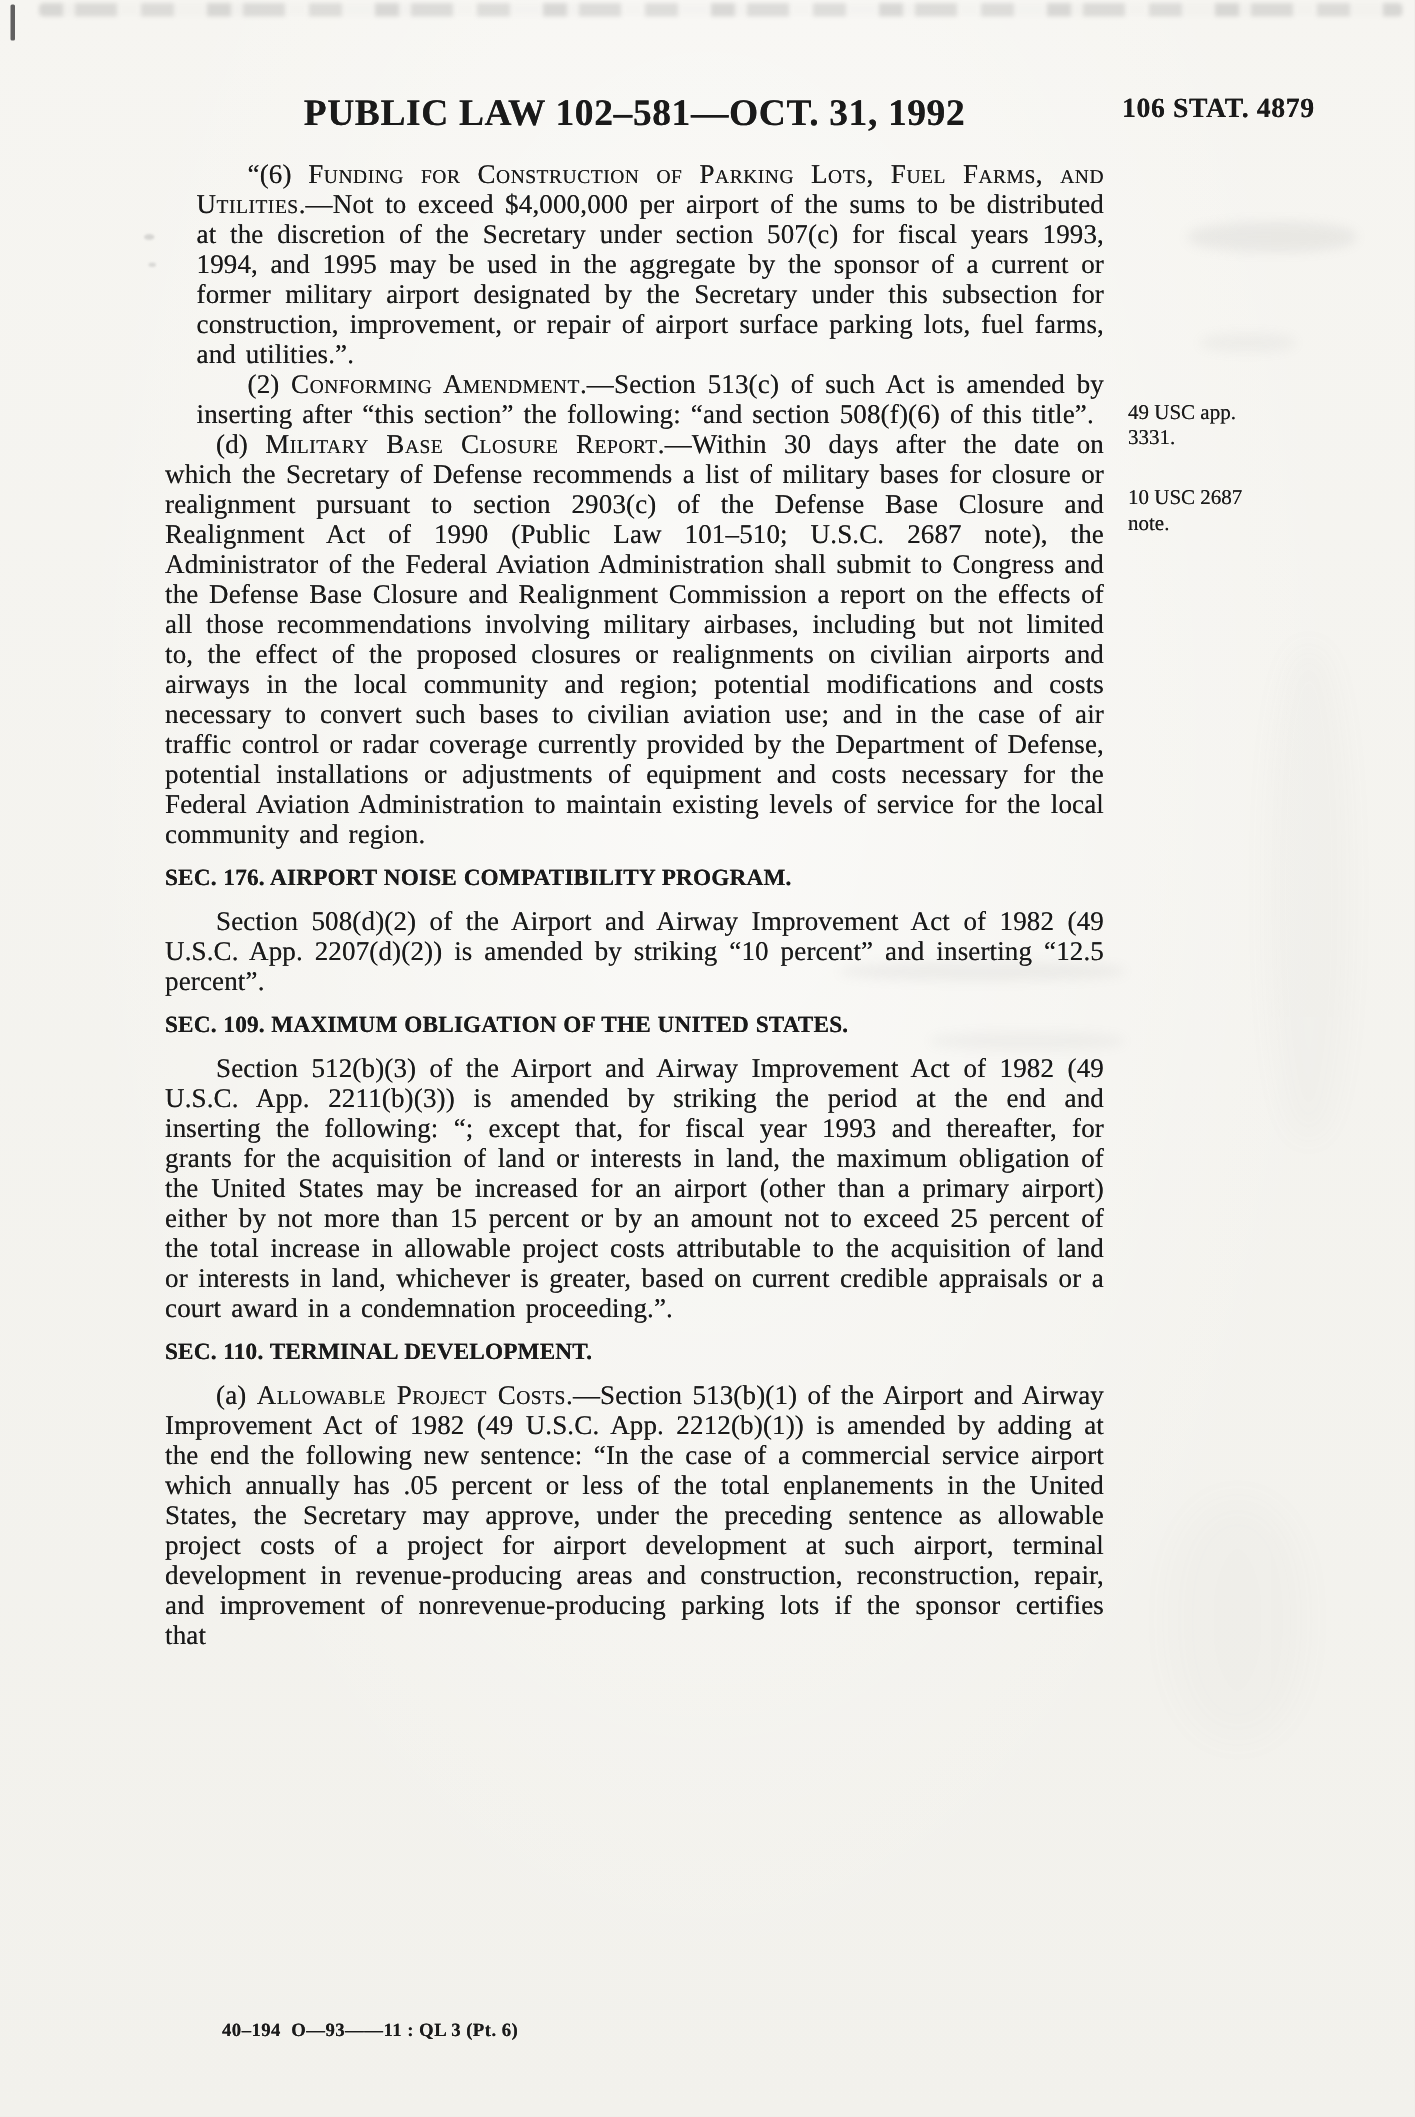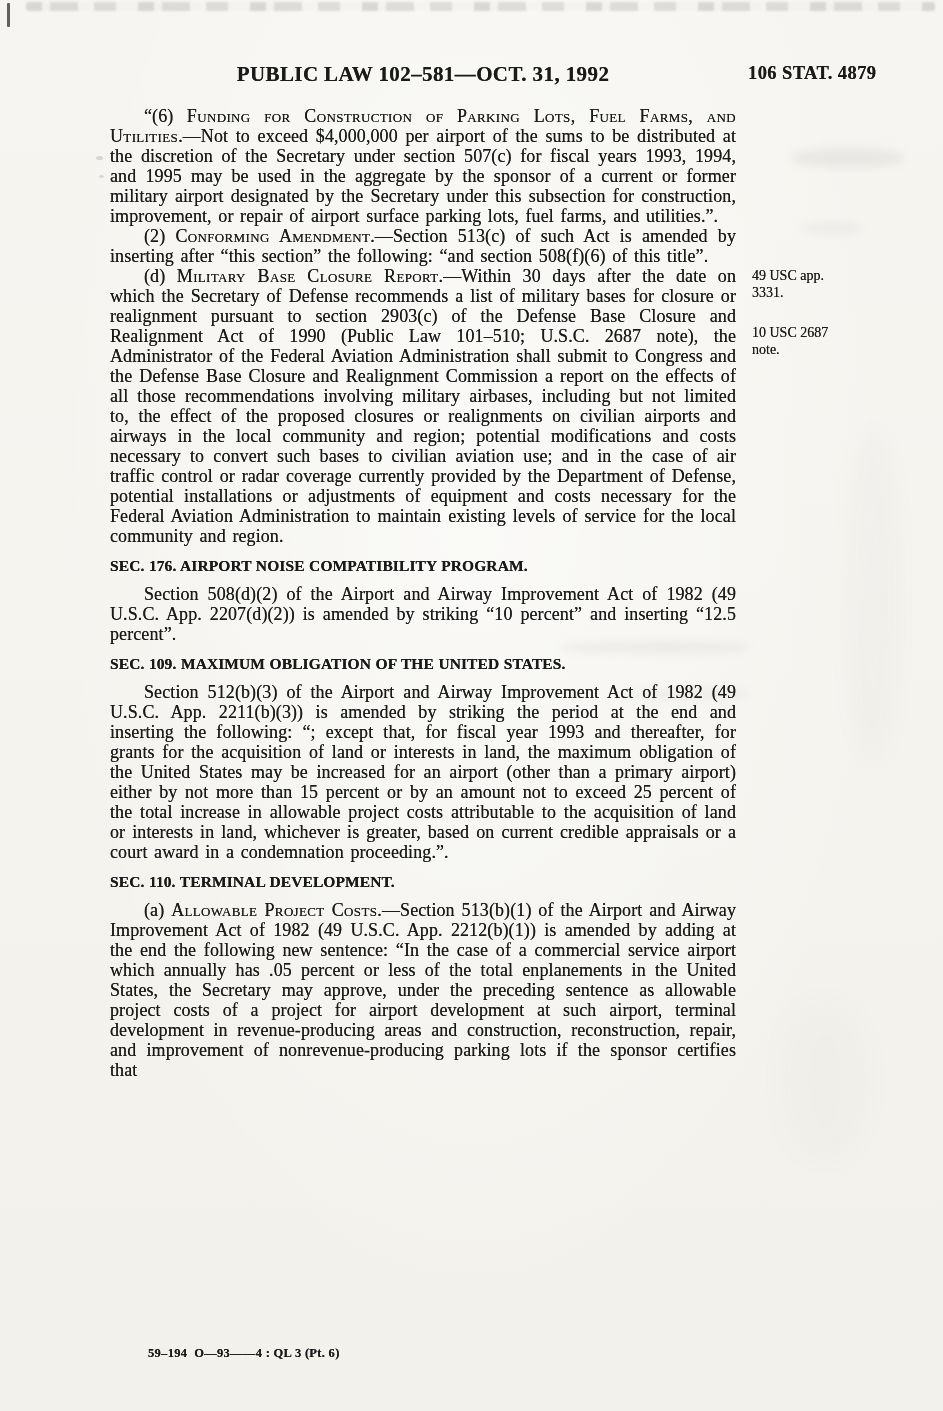--- a/index.html
+++ b/index.html
@@ -34,39 +34,39 @@
   .sm-c{left:560px;top:641px;width:190px;height:13px;filter:blur(4px);opacity:.10;}
   .sm-d{left:620px;top:688px;width:130px;height:12px;filter:blur(4px);opacity:.08;}
   .sm-e{left:845px;top:430px;width:55px;height:330px;filter:blur(10px);opacity:.035;}
   .sm-f{left:96px;top:156px;width:7px;height:4px;filter:blur(.6px);opacity:.3;border-radius:50%;}
   .sm-g{left:99px;top:175px;width:5px;height:3px;filter:blur(.6px);opacity:.28;border-radius:50%;}
   .sm-h{left:780px;top:1000px;width:90px;height:160px;filter:blur(12px);opacity:.03;}
 
   
   .header-row{position:absolute;top:62px;left:110px;width:626px;text-align:center;}
   .law-title{
-    font-size:21px;font-weight:600;letter-spacing:.4px;
+    font-size:25px;font-weight:600;letter-spacing:.4px;
     text-shadow:0 0 .35px rgba(20,20,20,.85);white-space:nowrap;margin-top:33px;
   }
   .stat-number{
     position:absolute;top:63px;left:748px;width:180px;text-align:left;
     font-size:18.5px;font-weight:600;letter-spacing:.4px;
     text-shadow:0 0 .35px rgba(20,20,20,.85);white-space:nowrap;
   }
 
   
   .text-column{
     position:absolute;top:106px;left:110px;width:626px;
     font-size:18px;line-height:20px;
     letter-spacing:.1px;word-spacing:2px;
     text-align:justify;
     text-shadow:0 0 .35px rgba(20,20,20,.8);
   }
   .para{margin:0;text-indent:34px;}
-  .para.sub{}
+  .para.sub{margin-left:21px;}
   .sc{font-variant:small-caps;letter-spacing:.35px;}
   .heading{
     margin:10px 0 8px 0;
     font-size:15.5px;font-weight:700;line-height:20px;
     letter-spacing:.1px;word-spacing:.5px;text-align:left;text-indent:0;
     text-shadow:0 0 .3px rgba(20,20,20,.9);
   }
 
   
   .margin-note{
@@ -120,15 +120,15 @@
 
   <div class="margin-note note-1">
     <div>49 USC app.</div>
     <div>3331.</div>
   </div>
   <div class="margin-note note-2">
     <div>10 USC 2687</div>
     <div>note.</div>
   </div>
 
-  <div class="footer">59–194  O—93——4 : QL 3 (Pt. 6)</div>
+  <div class="footer">40–194  O—93——11 : QL 3 (Pt. 6)</div>
 
 </div>
 
 </body></html>

